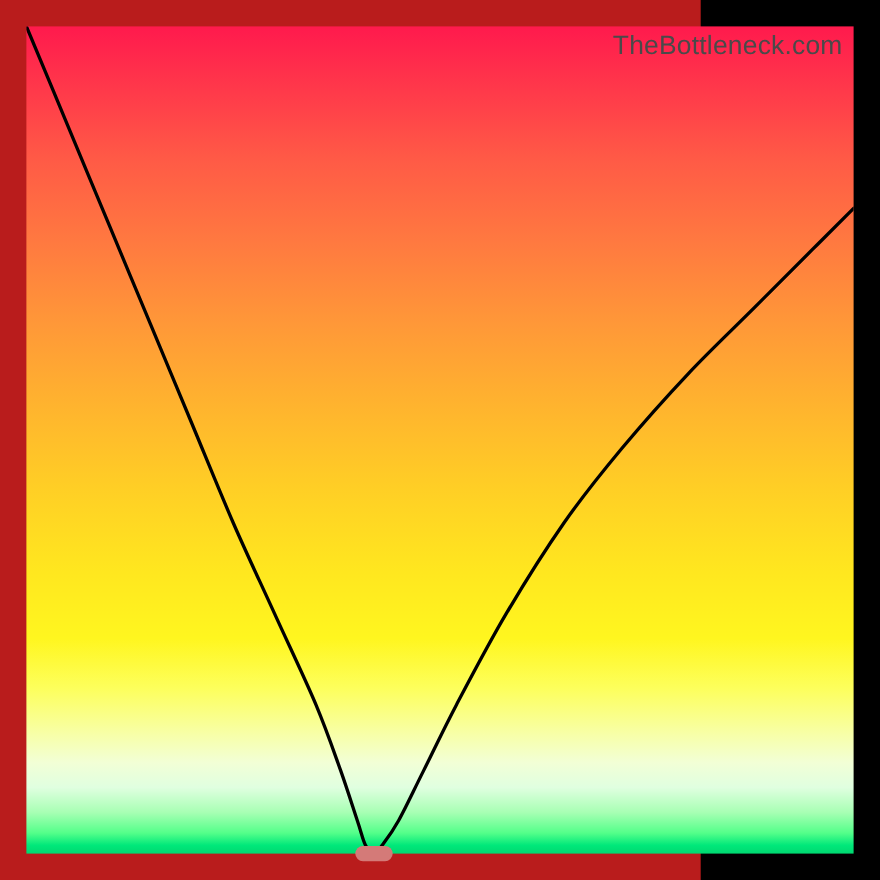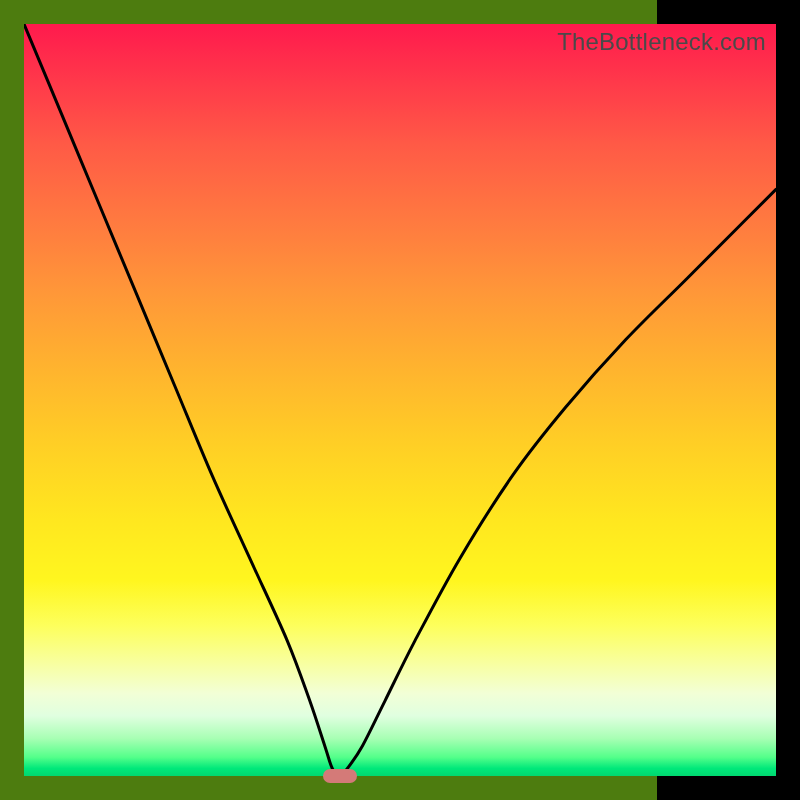--- a/index.html
+++ b/index.html
@@ -10,22 +10,21 @@
     background: #000;
     overflow: hidden;
     font-family: Arial, Helvetica, sans-serif;
   }
   .frame {
     position: absolute;
     left: 0;
     top: 0;
     width: 637px;
     height: 800px;
-    background: #4d7c0f;
-    padding-left: 20px;
+    background: #b91c1c;
   }
   .plot {
     position: absolute;
     left: 24px;
     top: 24px;
     width: 752px;
     height: 752px;
     
     background: linear-gradient(to bottom,
       #ff1a4d 0%,

